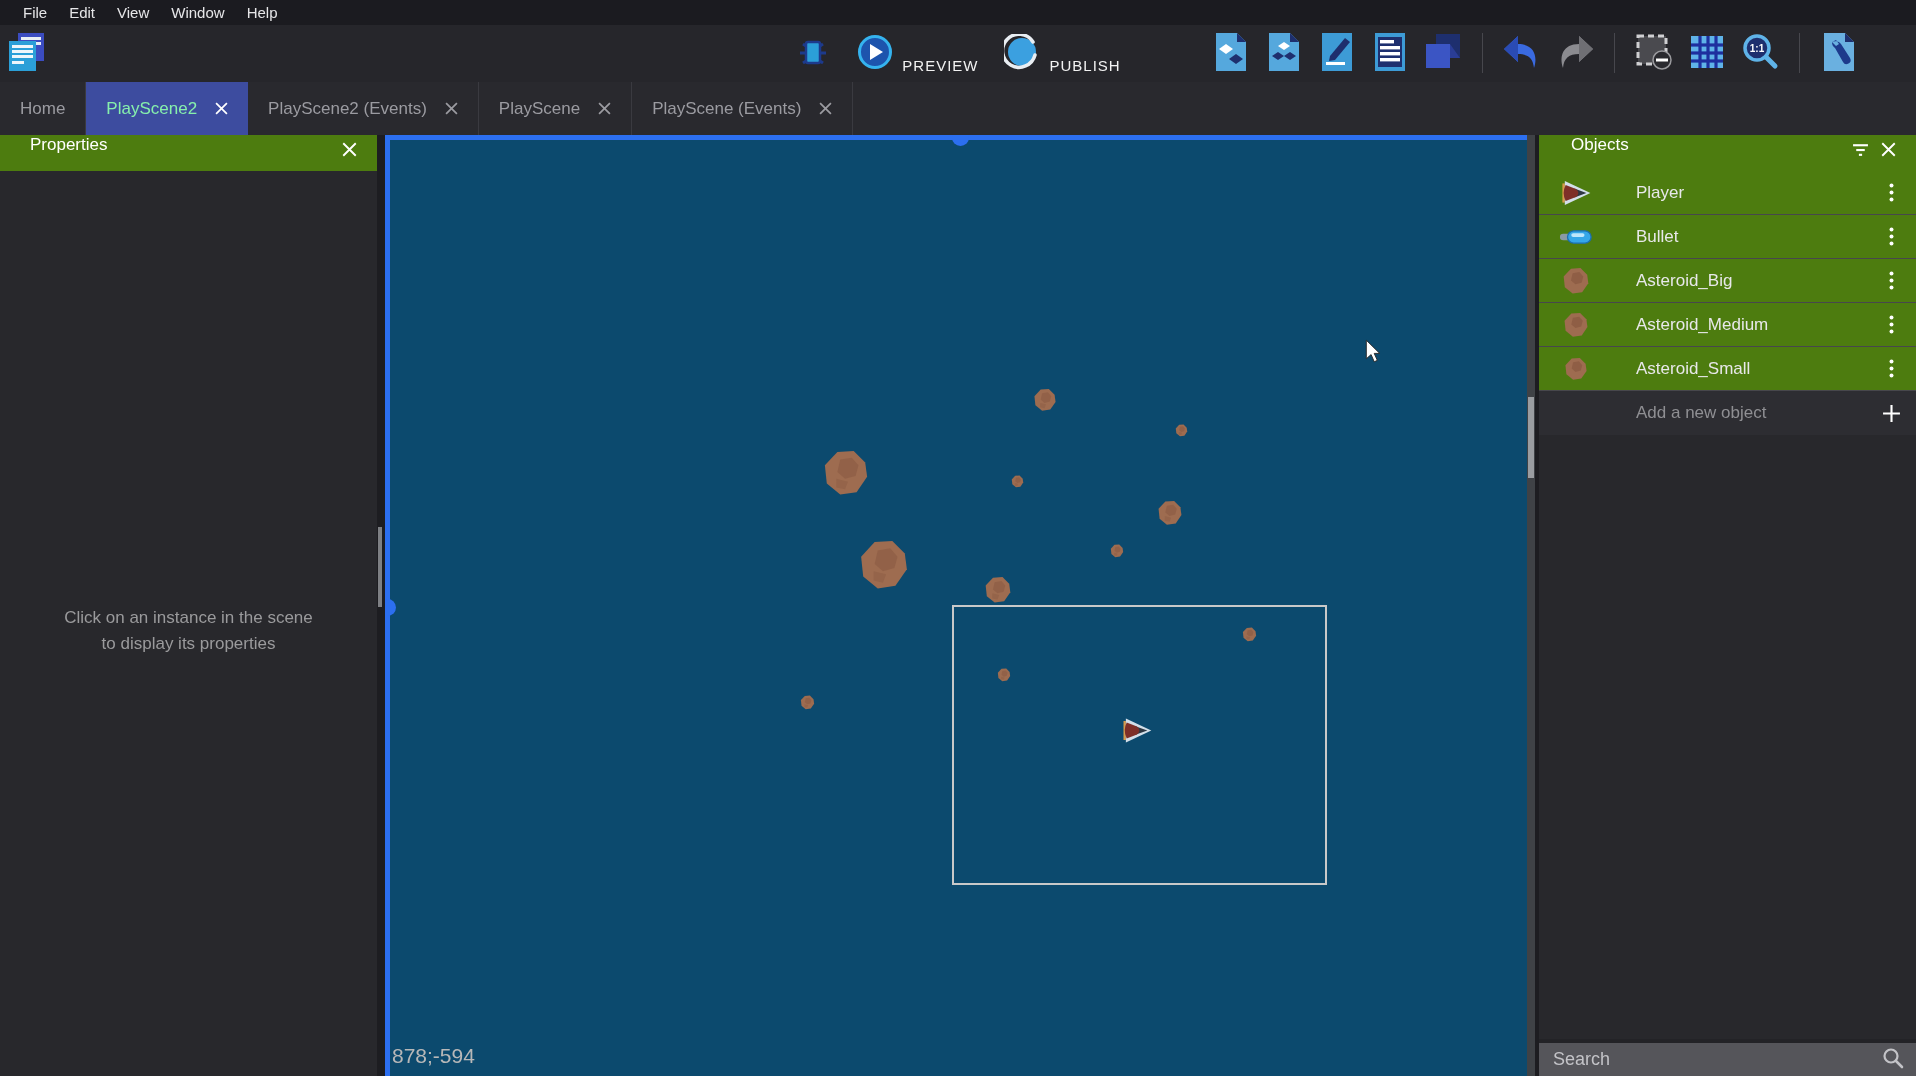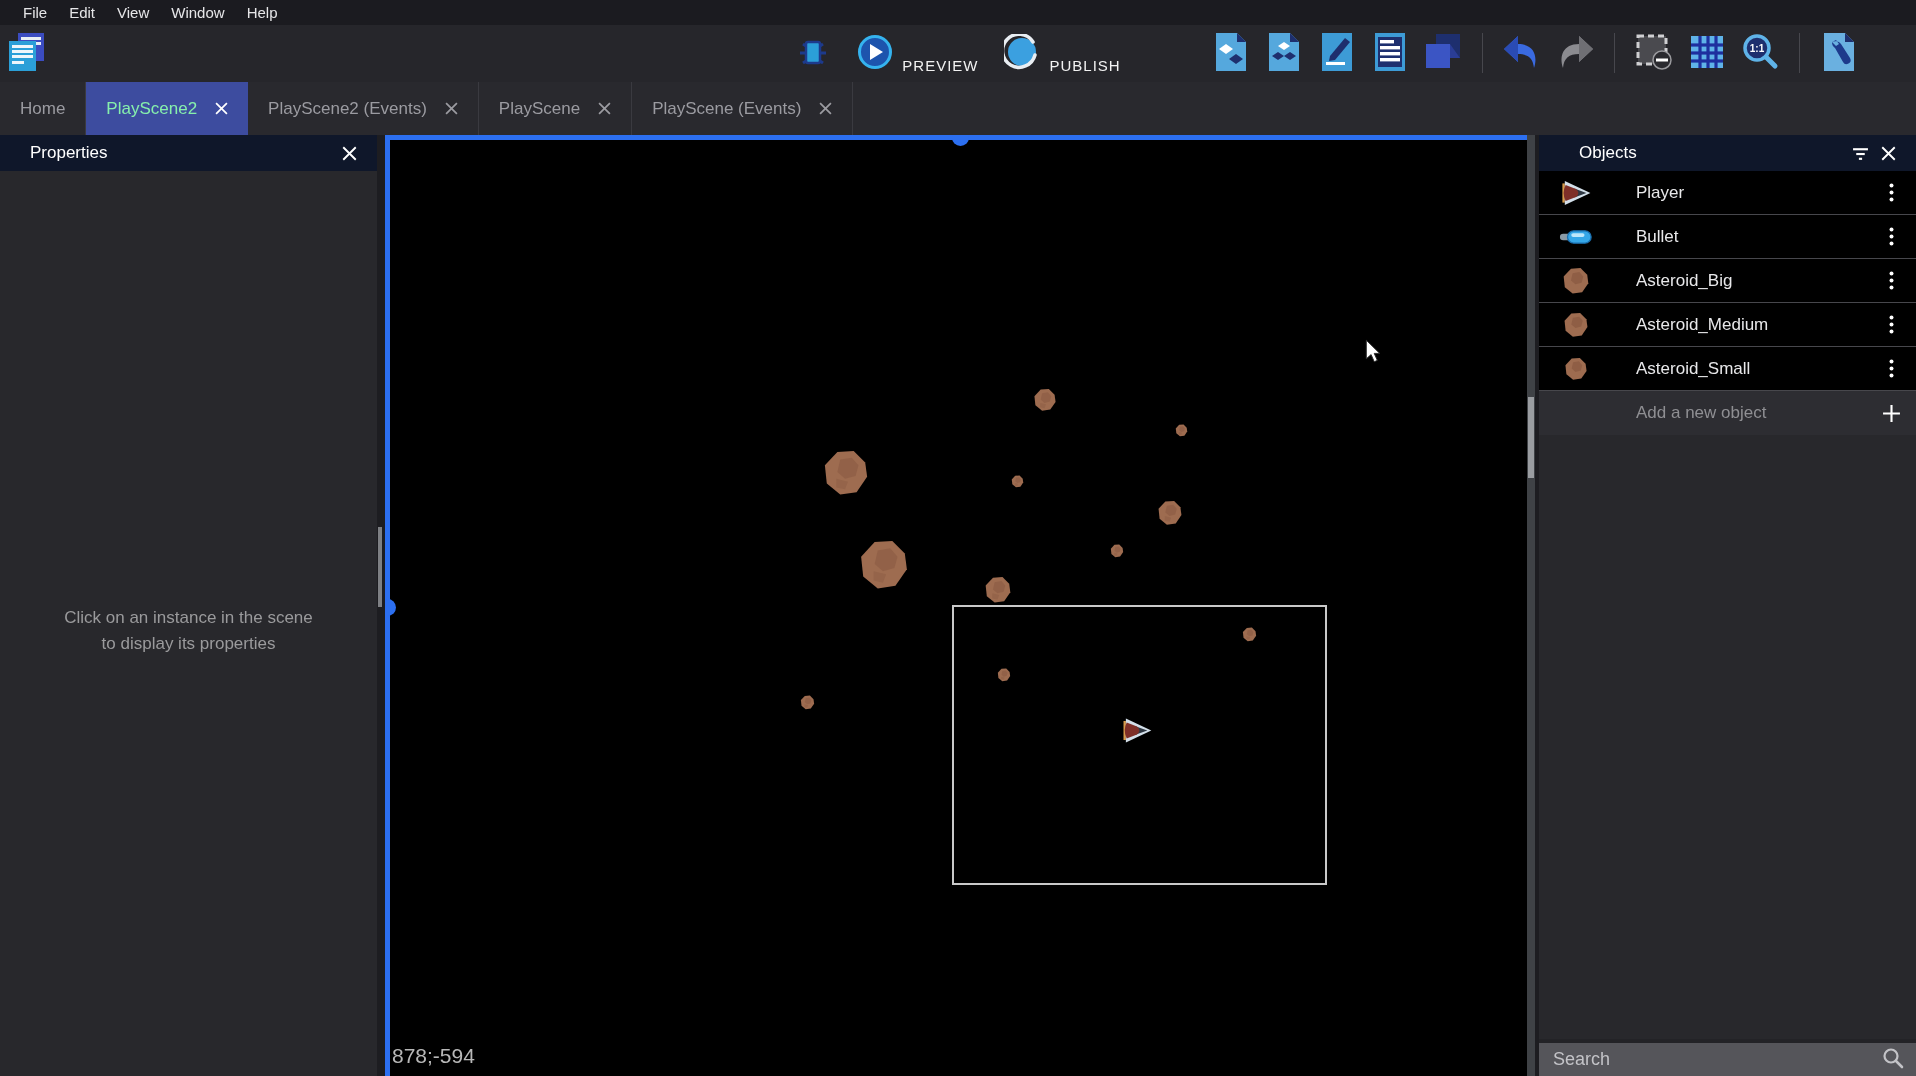--- a/index.html
+++ b/index.html
@@ -24,52 +24,52 @@
   .tabbar { height:53px; background:#29292e; display:flex; align-items:stretch; }
   .tab { display:flex; align-items:center; gap:18px; padding:0 20px; font-size:17px;
          color:#9b9ba1; border-right:1px solid #3a3a40; cursor:pointer; white-space:nowrap; }
   .tab.active { background:#3d4c9f; color:#86efac; border-right:none; }
   .tab .close { display:flex; cursor:pointer; }
 
   
   .main { display:flex; height:941px; }
 
   .panel { width:377px; background:#28282c; display:flex; flex-direction:column; position:relative; }
-  .panel-header { height:36px; background:#0f172a; display:flex; align-items:center;
+  .panel-header { height:36px; background:#4d7c0f; display:flex; align-items:flex-start;
                   padding:0 14px 0 30px; color:#fff; font-size:17px; flex:0 0 36px; }
   .panel-header .spacer { flex:1; }
   .hdr-btn { display:flex; align-items:center; justify-content:center; width:28px; height:28px; cursor:pointer; }
 
   .props-empty { position:absolute; top:470px; left:0; right:0; text-align:center;
                  color:#9a9a9c; font-size:17px; line-height:1.55; padding:0 64px; }
 
   
   .v-divider { width:8px; background:#1d1d21; position:relative; }
   .left-grey-thumb { position:absolute; left:1px; top:392px; width:4px; height:80px; background:#7e8084; }
 
   
-  .scene { flex:1; background:#000000; position:relative; overflow:hidden; }
+  .scene { flex:1; background:#0c4a6e; position:relative; overflow:hidden; }
   .scroll-line-top { position:absolute; left:0; top:0; right:0; height:5px; background:#2c6ff0; }
   .scroll-line-left { position:absolute; left:0; top:0; bottom:0; width:5px; background:#2c6ff0; }
   .scroll-dot { position:absolute; width:17px; height:17px; border-radius:50%; background:#2c6ff0; cursor:grab; }
   .scroll-dot.top { top:-6px; }
   .scroll-dot.left { left:-6px; }
 
   .camera-border { position:absolute; border:2px solid #c9c9c9; }
   .instance { position:absolute; }
   .coords { position:absolute; left:7px; bottom:8px; color:#b8b8b8; font-size:21px; }
   .mouse-cursor { position:absolute; }
 
   
   .scene-scrollbar { width:8px; background:#3f4246; position:relative; }
   .scene-scrollbar .thumb { position:absolute; left:1px; width:6px; top:262px; height:81px; background:#9a9da1; cursor:grab; }
   .v-gap { width:4px; background:#1d1d21; }
 
   
-  .obj-row { height:44px; background:#000000; border-bottom:1px solid #47474c;
+  .obj-row { height:44px; background:#4d7c0f; border-bottom:1px solid #47474c;
              display:flex; align-items:center; padding:0 12px 0 20px; cursor:pointer; }
   .obj-icon { width:34px; height:30px; display:flex; align-items:center; justify-content:center; }
   .obj-label { color:#e8e8ea; font-size:17px; margin-left:43px; flex:1; }
   .row-menu { display:flex; align-items:center; justify-content:center; width:26px; height:36px; cursor:pointer; }
   .add-row { height:44px; background:#2d2d32; display:flex; align-items:center; padding:0 12px 0 20px; cursor:pointer;justify-content:space-between; }
   .add-label { color:#8f8f93; font-size:17px; margin-left:77px; flex:1; }
   .obj-fill { flex:1; }
   .search-bar { height:37px; background:#55555a; border-top:4px solid #232327;
                 display:flex; align-items:center; padding:0 12px 0 14px; }
   .search-bar input { flex:1; background:transparent; border:none; outline:none;
@@ -392,21 +392,21 @@
 
     <div class="coords">878;-594</div>
   </div>
 
   <div class="scene-scrollbar">
     <div class="thumb"></div>
   </div>
   <div class="v-gap"></div>
 
   <aside class="panel">
-    <div class="panel-header" style="padding-left:40px;">
+    <div class="panel-header" style="padding-left:32px;">
       <span>Objects</span>
       <span class="spacer"></span>
       <span class="hdr-btn">
         <svg width="17" height="15" viewBox="0 0 16 14">
           <rect x="1" y="2" width="14" height="2" fill="#ffffff"></rect>
           <rect x="4" y="6.5" width="8" height="2" fill="#ffffff"></rect>
           <rect x="6.5" y="11" width="3" height="2" fill="#ffffff"></rect>
         </svg>
       </span>
       <span class="hdr-btn">

